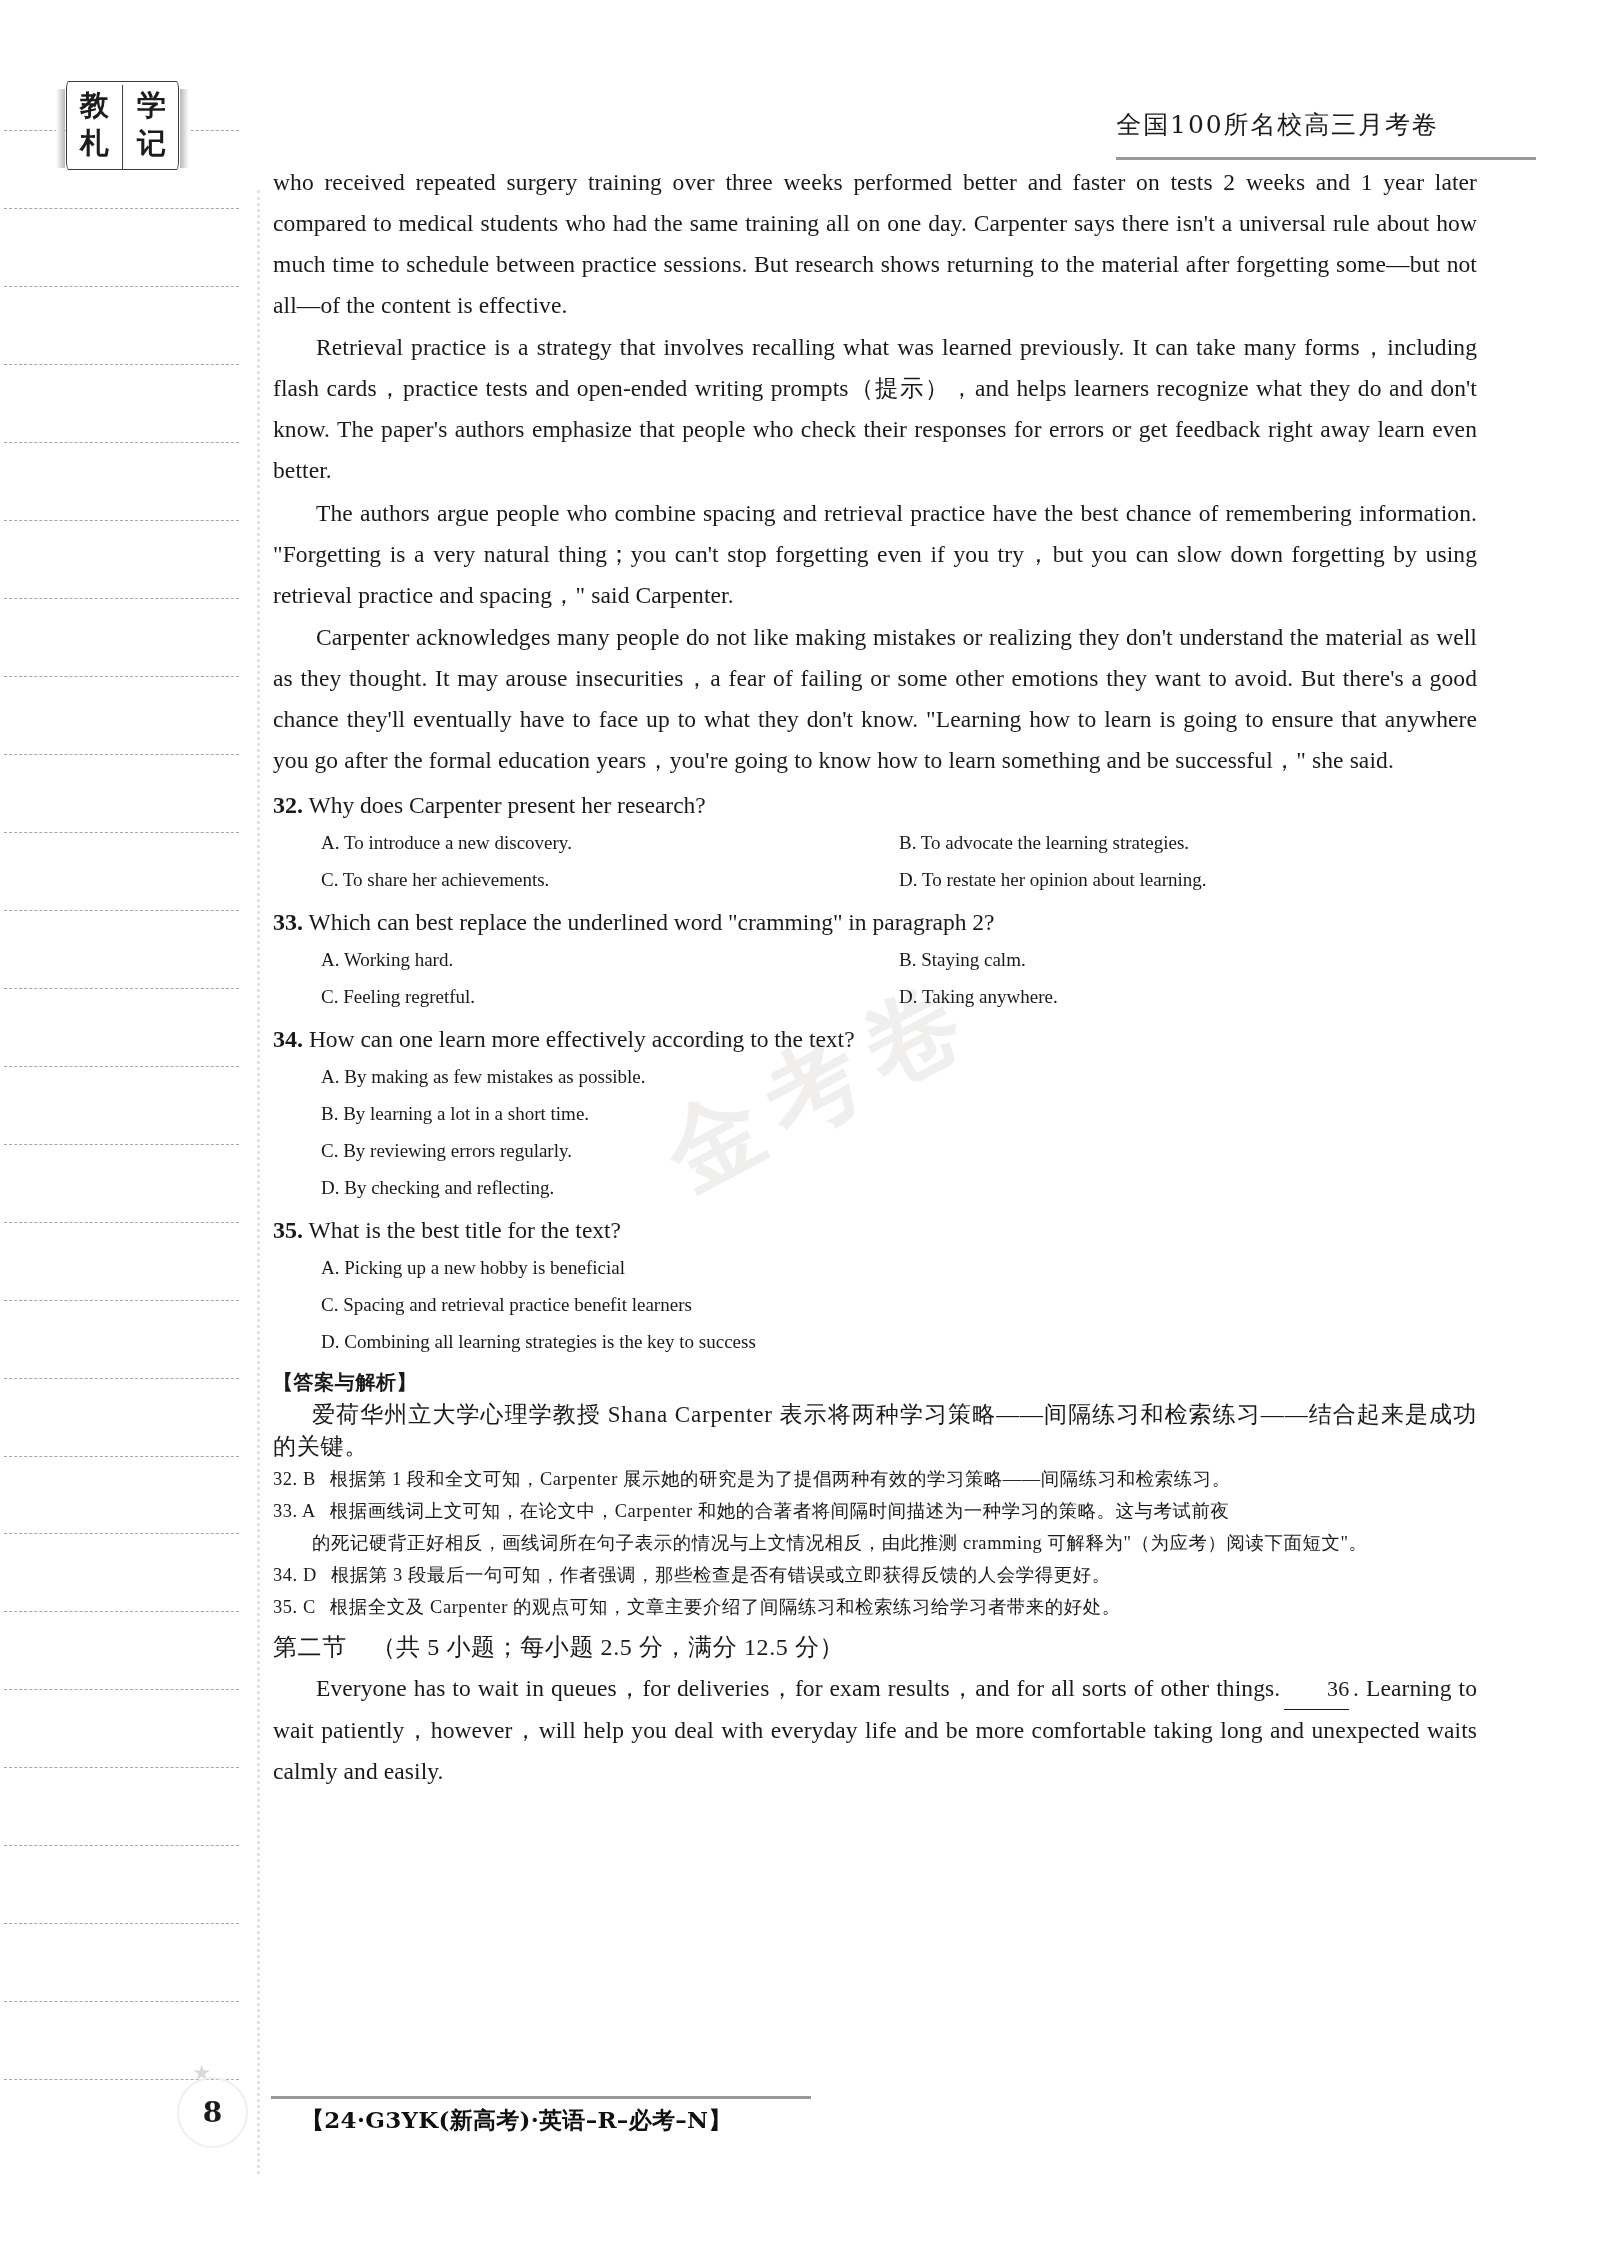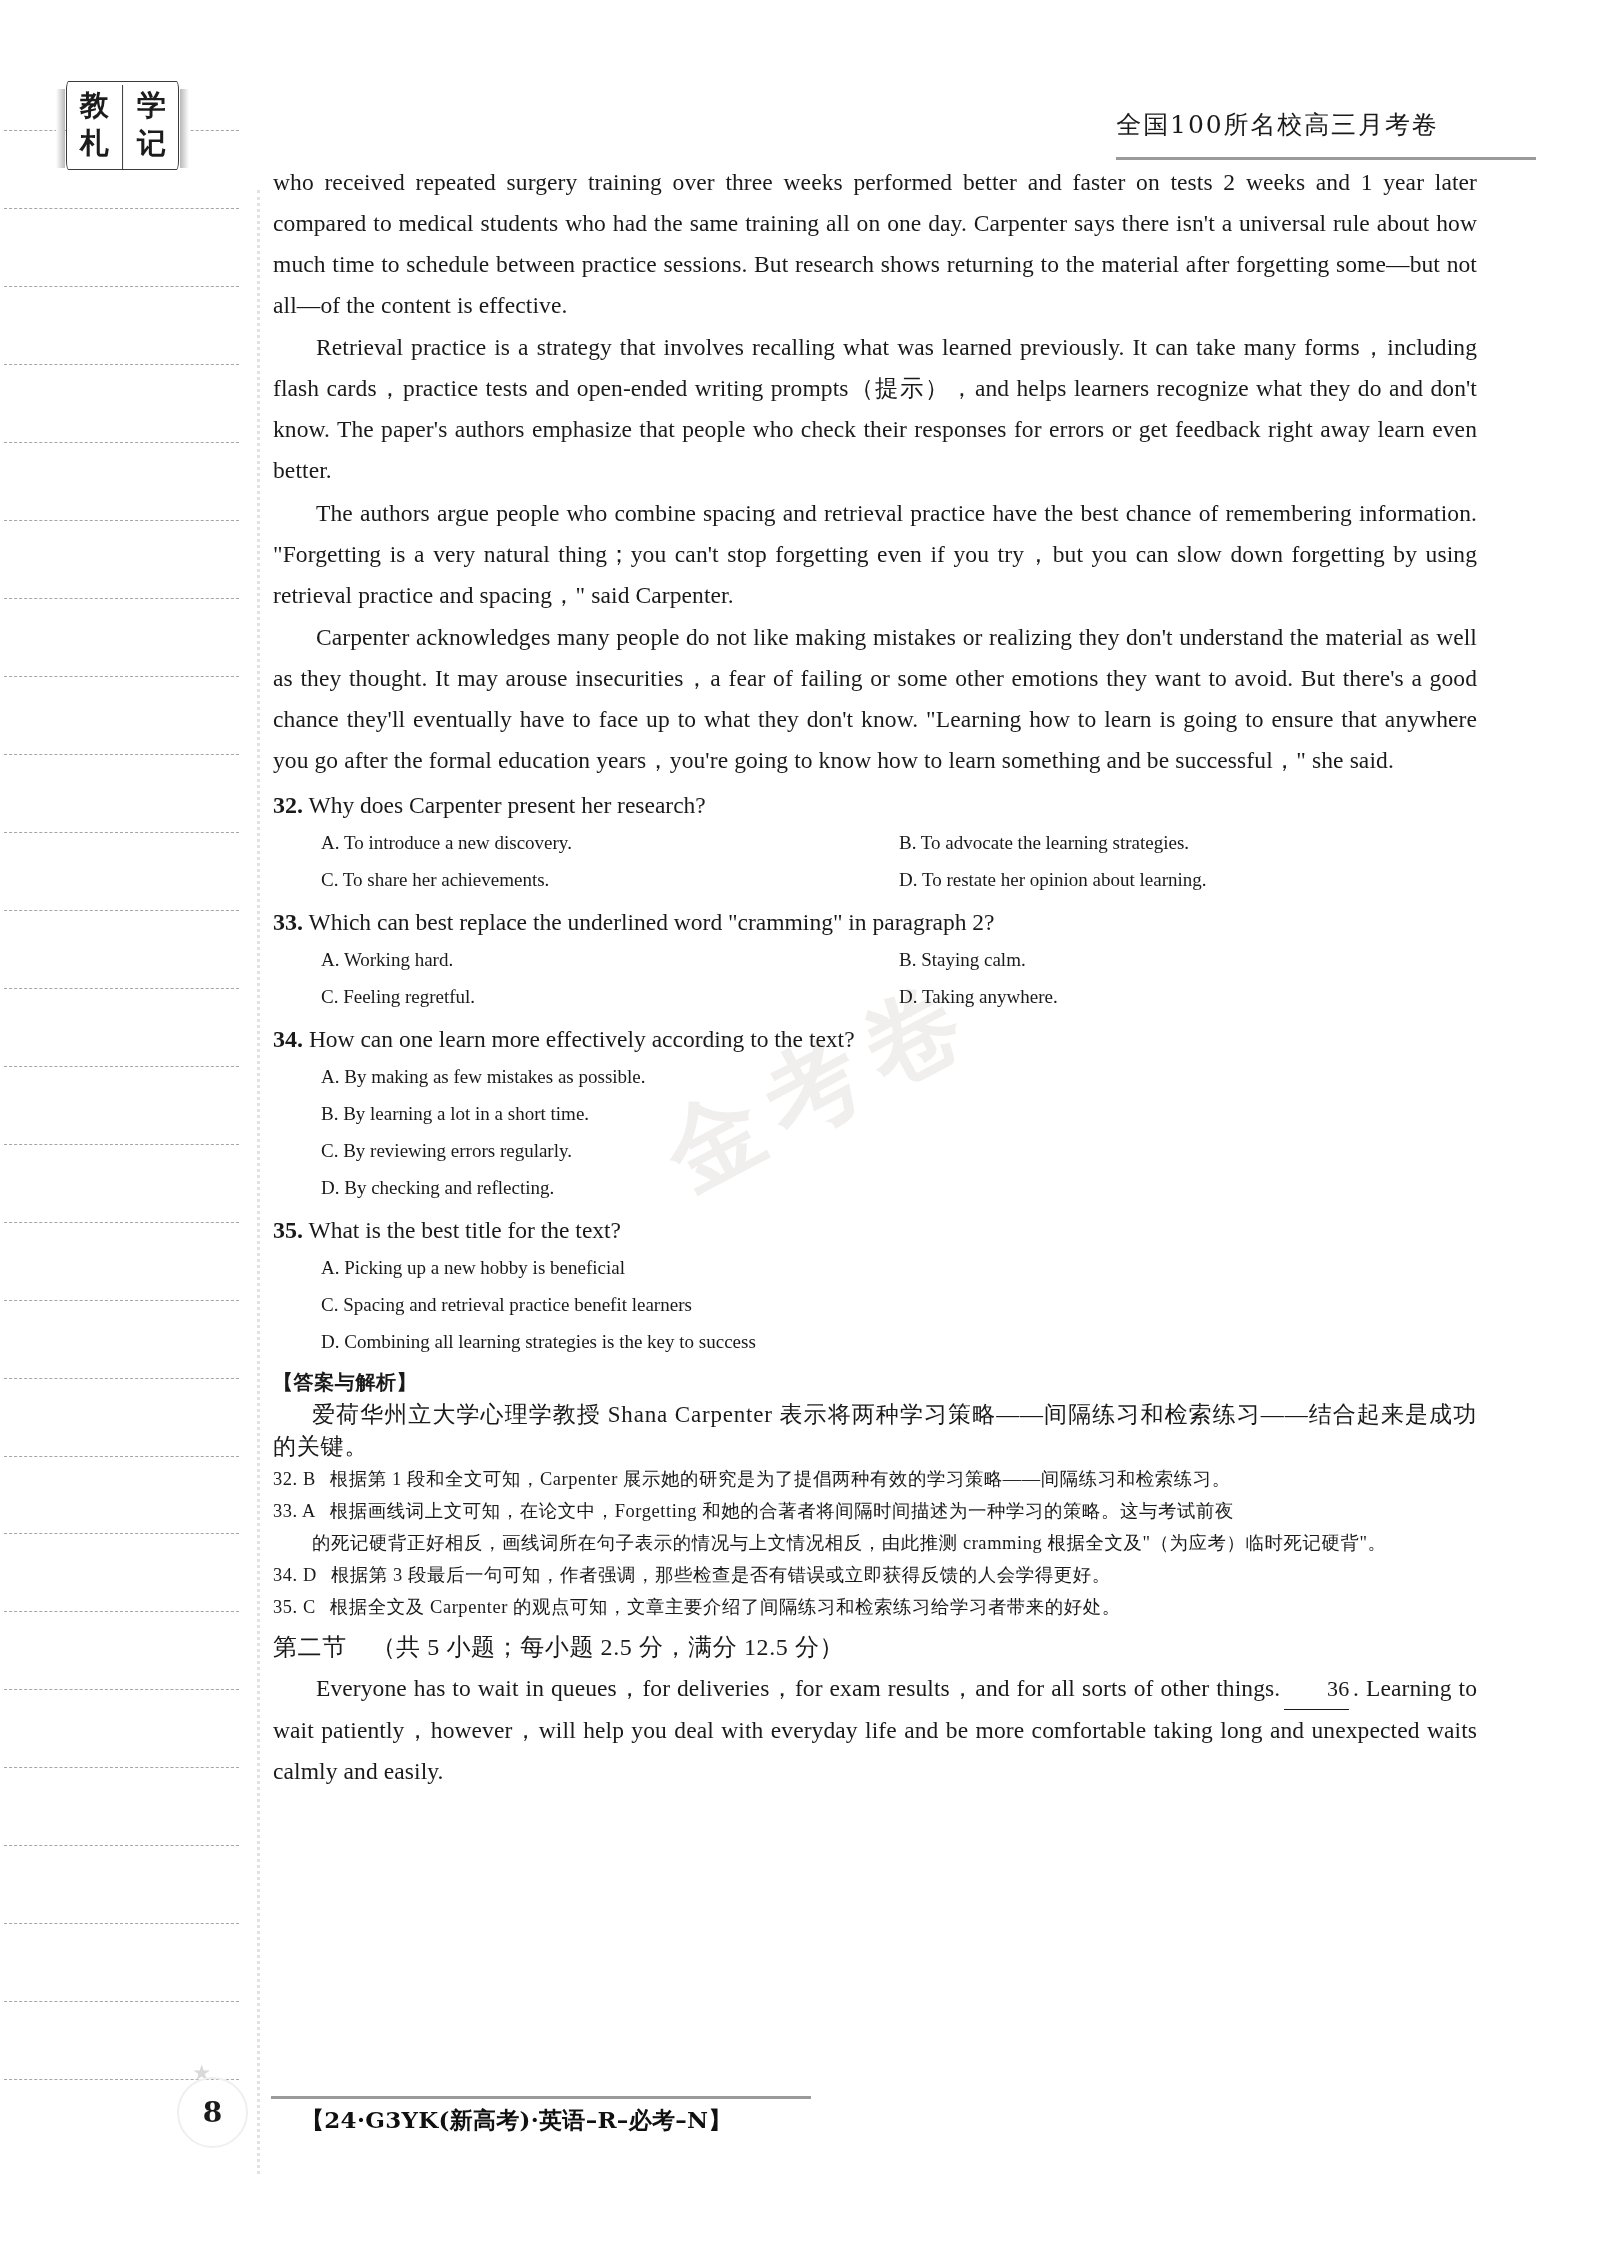--- a/index.html
+++ b/index.html
@@ -417,23 +417,23 @@
     <div id="answer-heading">【答案与解析】</div>
     <p class="cn-para indent">爱荷华州立大学心理学教授 Shana Carpenter 表示将两种学习策略——间隔练习和检索练习——结合起来是成功的关键。</p>
 
     <div class="ans-row">
       <span class="ans-key">32. B</span>
       <span class="ans-text">根据第 1 段和全文可知，Carpenter 展示她的研究是为了提倡两种有效的学习策略——间隔练习和检索练习。</span>
     </div>
 
     <div class="ans-row">
       <span class="ans-key">33. A</span>
-      <span class="ans-text">根据画线词上文可知，在论文中，Forgetting 和她的合著者将间隔时间描述为一种学习的策略。这与考试前夜</span>
-    </div>
-    <p class="ans-cont">的死记硬背正好相反，画线词所在句子表示的情况与上文情况相反，由此推测 cramming 根据全文及"（为应考）临时死记硬背"。</p>
+      <span class="ans-text">根据画线词上文可知，在论文中，Carpenter 和她的合著者将间隔时间描述为一种学习的策略。这与考试前夜</span>
+    </div>
+    <p class="ans-cont">的死记硬背正好相反，画线词所在句子表示的情况与上文情况相反，由此推测 cramming 可解释为"（为应考）阅读下面短文"。</p>
 
     <div class="ans-row">
       <span class="ans-key">34. D</span>
       <span class="ans-text">根据第 3 段最后一句可知，作者强调，那些检查是否有错误或立即获得反馈的人会学得更好。</span>
     </div>
 
     <div class="ans-row">
       <span class="ans-key">35. C</span>
       <span class="ans-text">根据全文及 Carpenter 的观点可知，文章主要介绍了间隔练习和检索练习给学习者带来的好处。</span>
     </div>

